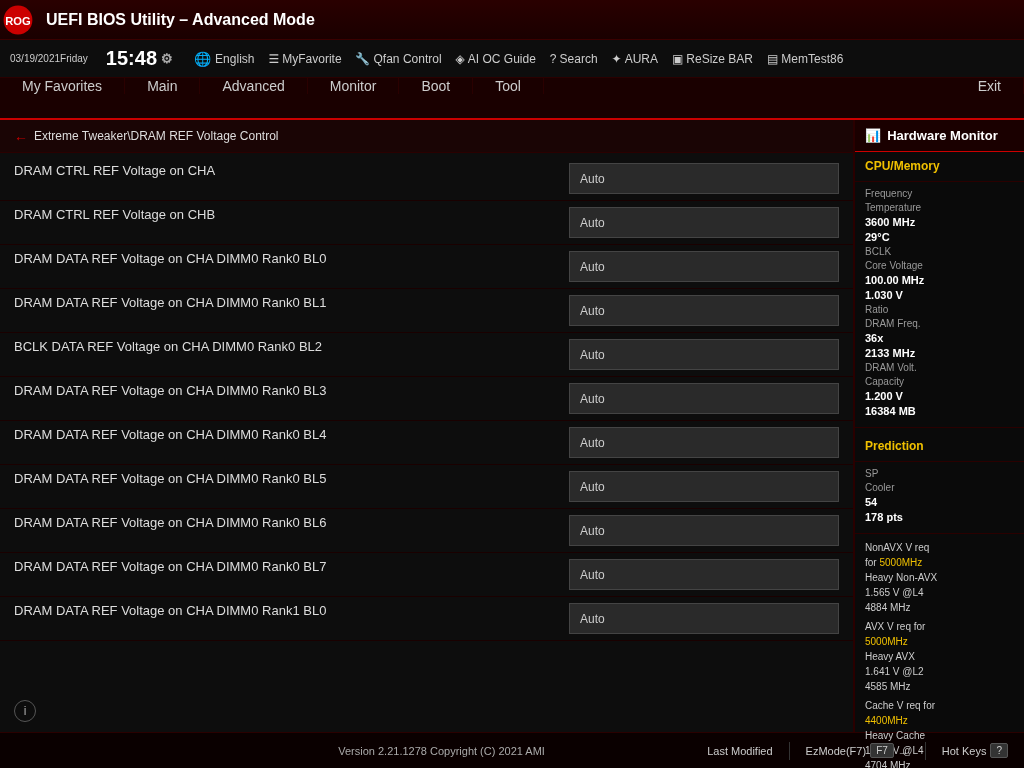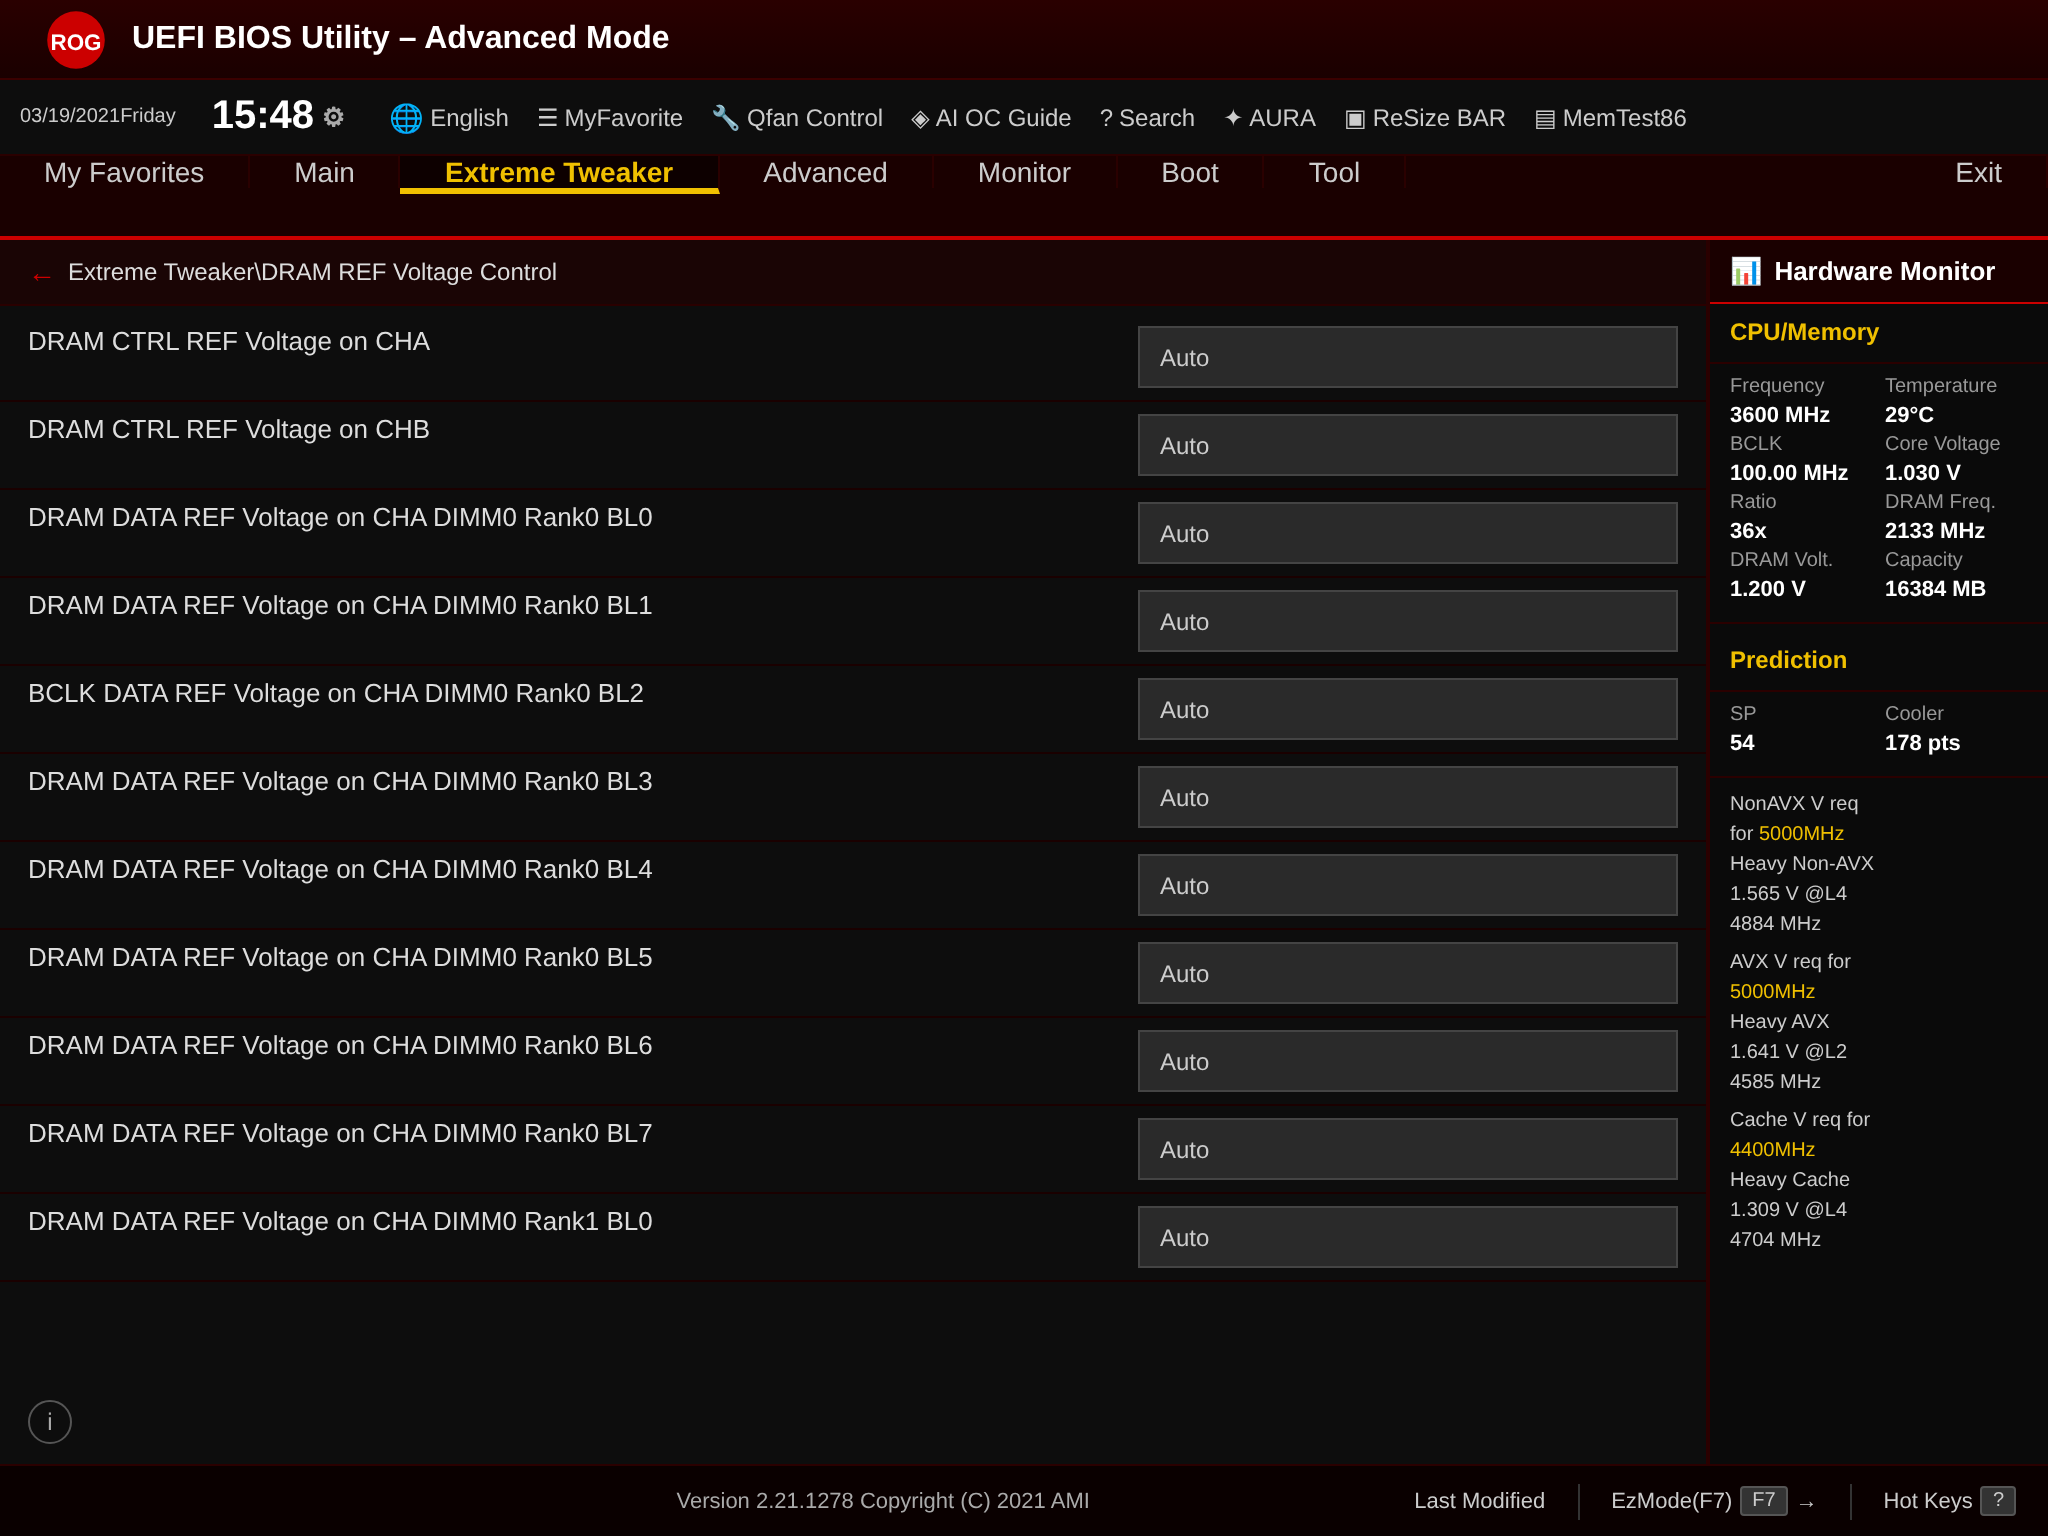--- a/index.html
+++ b/index.html
@@ -10,21 +10,21 @@
       font-family: 'Segoe UI', Arial, sans-serif;
       color: #fff;
       overflow: hidden;
       position: relative;
     }
 
     
     .header-bar {
       background: linear-gradient(180deg, #2a0000 0%, #1a0000 100%);
       border-bottom: 1px solid #3a0000;
-      padding: 0 22px;
+      padding: 0 2px;
       height: 40px;
       display: flex;
       align-items: center;
       gap: 8px;
     }
     .rog-logo {
       width: 32px;
       height: 32px;
       margin-right: 4px;
     }
@@ -164,21 +164,21 @@
       font-weight: bold;
       padding: 7px 10px 4px;
     }
     .hw-divider {
       border: none;
       border-top: 1px solid #2a0000;
       margin: 4px 0;
     }
     .hw-grid {
       display: grid;
-      grid-template-columns: 1fr 1fr;
+      grid-template-columns: 1fr;
       gap: 3px 6px;
       padding: 2px 10px 6px;
     }
     .hw-label { color: #999; font-size: 10px; }
     .hw-value { color: #fff; font-size: 11px; font-weight: bold; }
     .prediction-item { padding: 2px 10px; font-size: 10px; color: #ccc; line-height: 1.5; }
     .prediction-item .highlight { color: #f0c000; }
 
     
     .bottom-bar {
@@ -282,23 +282,20 @@
   </div>
 </div>
 
 <div class="nav-bar">
   <div class="nav-item">
     <span>My Favorites</span>
   </div>
   <div class="nav-item">
     <span>Main</span>
   </div>
-  <div class="nav-item active">
-    <span>Extreme Tweaker</span>
-  </div>
   <div class="nav-item">
     <span>Advanced</span>
   </div>
   <div class="nav-item">
     <span>Monitor</span>
   </div>
   <div class="nav-item">
     <span>Boot</span>
   </div>
   <div class="nav-item">

